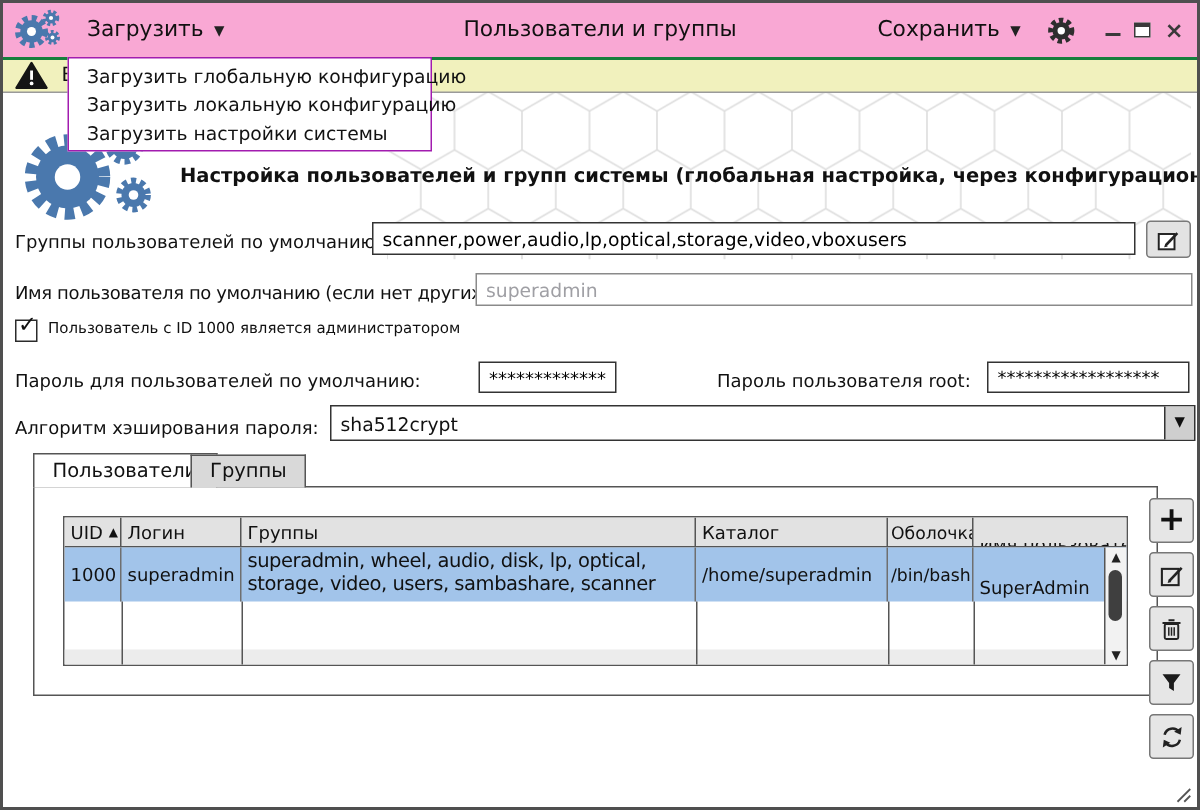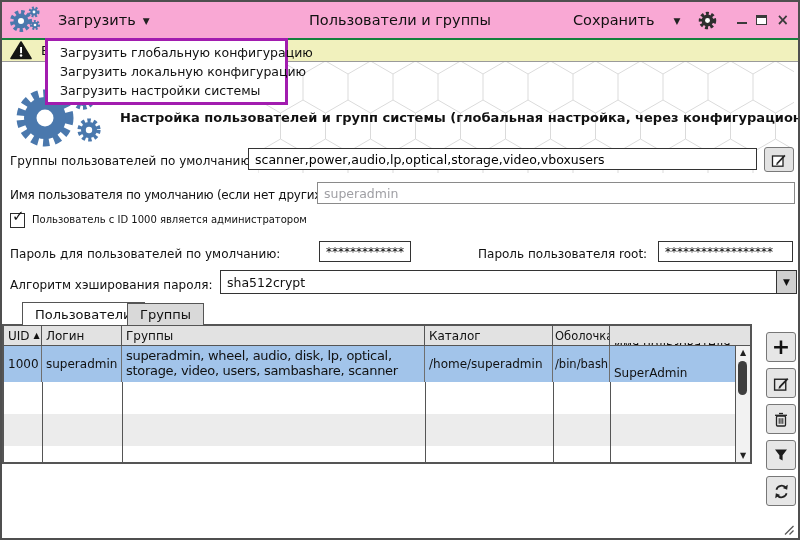--- a/index.html
+++ b/index.html
@@ -7,34 +7,34 @@
   body { font-family:"DejaVu Sans", sans-serif; color:#111; }
   .window { position:relative; width:800px; height:540px; border:2px solid #4f4f4f; background:#fff; overflow:hidden; }
 
   
   .toolbar { position:absolute; left:0; top:0; right:0; height:38px; background:#f9a8d4; border-bottom:2px solid #15803d; display:flex; align-items:center; z-index:5; }
   .appicon { margin-left:8px; width:32px; height:30px; }
   .menu-btn { display:flex; align-items:center; gap:7px; margin-left:16px; font-size:14.5px; cursor:default; }
   .menu-arrow { font-size:9px; color:#222; padding-top:2px; }
   .win-title { position:absolute; left:0; right:0; text-align:center; font-size:14.5px; pointer-events:none; }
   .tb-right { margin-left:auto; display:flex; align-items:center; }
-  .save-btn { display:flex; align-items:center; gap:19px; font-size:14.5px; margin-right:18px; }
+  .save-btn { display:flex; align-items:center; gap:7px; font-size:14.5px; margin-right:18px; }
   .gear-sm { width:19px; height:19px; margin-right:20px; }
   .winctl { display:flex; align-items:center; gap:9px; margin-right:9px; }
   .ctl-min { width:10px; height:2.5px; background:#3a3a3a; margin-top:6px; }
   .ctl-max { width:11px; height:10px; border:1.5px solid #3a3a3a; border-top:3.5px solid #3a3a3a; background:#fff; }
   .ctl-close { font-size:15px; color:#3a3a3a; line-height:10px; font-weight:bold; }
 
   
   .banner { position:absolute; left:0; top:38px; right:0; height:22px; background:#f1f1bd; border-bottom:1px solid #9a9a9a; display:flex; align-items:center; z-index:1; }
   .warn-ico { margin-left:8px; width:22px; height:19px; }
   .banner-text { margin-left:9px; font-size:13px; }
 
   
-  .dropdown { position:absolute; left:43px; top:36px; width:243px; background:#fff; border:3px solid #a21caf; z-index:10; padding:2px 0; }
+  .dropdown { position:absolute; left:43px; top:36px; width:243px; background:#fff; border:1px solid #a21caf; z-index:10; padding:2px 0; }
   .dd-item { height:19px; display:flex; align-items:center; padding-left:12px; font-size:12.5px; white-space:nowrap; }
 
   
   .hexbg { position:absolute; left:256px; top:59px; z-index:0; opacity:.8; }
   .biggears { position:absolute; left:12px; top:78px; width:96px; height:74px; z-index:1; }
   .heading { position:absolute; left:118px; top:108px; font-size:13px; font-weight:bold; white-space:nowrap; z-index:1; }
 
   .flabel { position:absolute; font-size:12px; white-space:nowrap; z-index:1; }
   .tight { letter-spacing:-0.25px; }
   input.box { position:absolute; height:22px; border:1px solid #333; background:#fff; font-family:"DejaVu Sans",sans-serif; font-size:12.5px; padding:0 6px; z-index:1; }
@@ -48,21 +48,21 @@
   .combo { position:absolute; left:218px; top:268px; width:577px; height:24px; border:1px solid #333; background:#fff; display:flex; align-items:center; z-index:1; }
   .combo-val { flex:1; font-size:12.5px; padding-left:6px; }
   .combo-arrow { width:20px; align-self:stretch; background:#cfcfcf; border-left:1px solid #333; display:flex; align-items:center; justify-content:center; font-size:9px; color:#111; }
 
   
   .tab { position:absolute; height:22px; padding:0 12px; display:flex; align-items:center; font-size:13px; border:1px solid #555; border-bottom:none; z-index:2; }
   .tab.active { left:20px; top:300px; background:#fff; height:23px; }
   .tab.inactive { left:125px; top:301px; background:#d9d9d9; }
 
   
-  .table-outer { position:absolute; left:0; top:322px; width:750px; height:140px; border:1px solid #555; padding:0; background:#fff; z-index:1; }
+  .table-outer { position:absolute; left:20px; top:322px; width:750px; height:140px; border:1px solid #555; padding:19px; background:#fff; z-index:1; }
   .table-inner { position:relative; width:100%; height:100%; border:1px solid #555; overflow:hidden; background:#fff; }
   .thead { display:flex; height:20px; background:#e2e2e2; border-bottom:1px solid #555; }
   .th { font-size:12px; display:flex; align-items:center; padding-left:4px; border-right:1px solid #555; overflow:hidden; white-space:nowrap; }
   .th:last-child { border-right:none; }
   .sort { font-size:8px; margin-left:4px; }
   .trow { display:flex; height:36px; background:#a2c4ea; }
   .td { font-size:12px; display:flex; align-items:center; padding-left:4px; border-right:1px solid #6f6f6f; overflow:hidden; }
   .td.groups { font-size:13px; letter-spacing:-0.3px; line-height:15px; align-items:flex-start; padding-top:2px; }
   .c-uid { width:38px; } .c-login { width:80px; } .c-groups { width:303px; } .c-home { width:128px; } .c-shell { width:57px; font-size:11.5px; padding-left:2px; } .c-name { flex:1;margin-top:17px; }
   .trow .c-name { border-right:none; }

